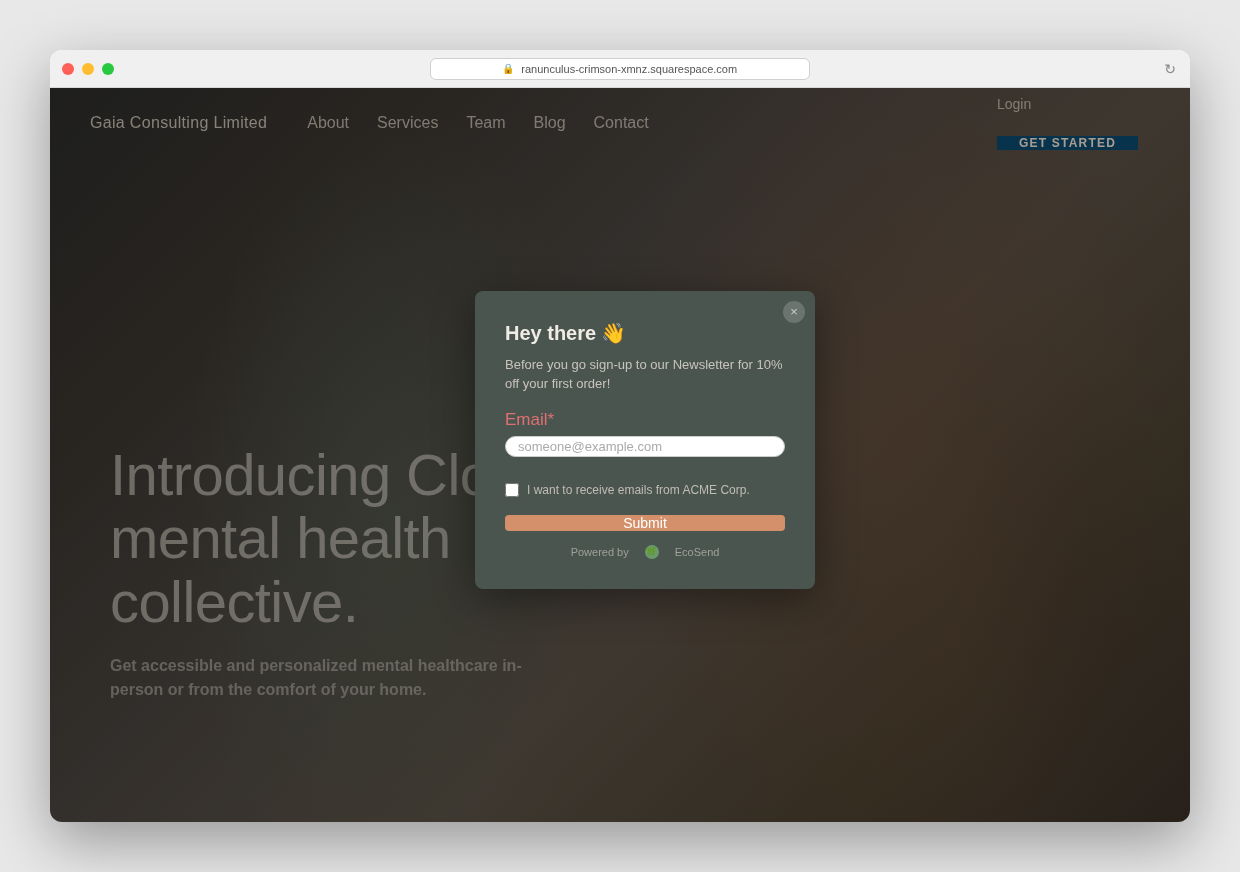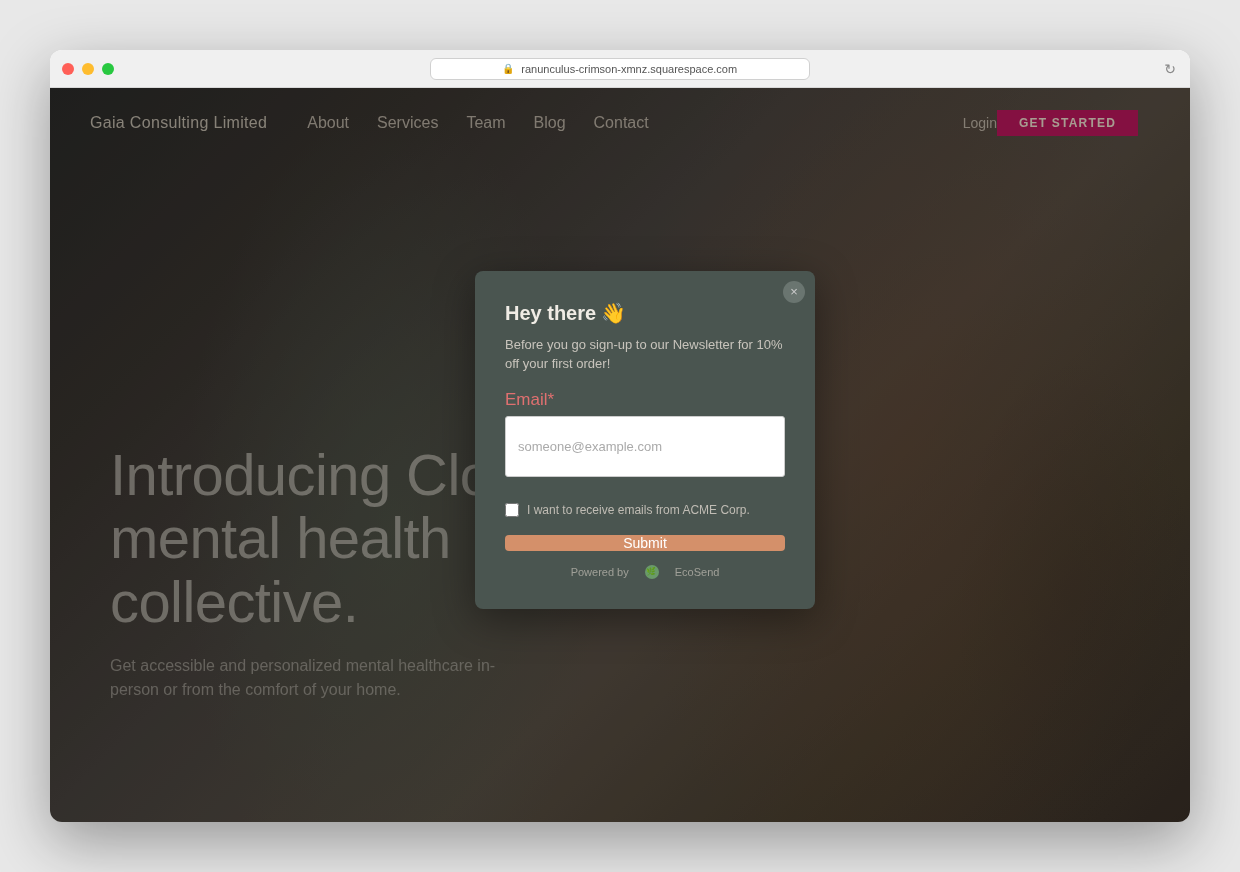--- a/index.html
+++ b/index.html
@@ -140,33 +140,34 @@
     .nav-links a {
       color: rgba(215,205,190,0.8);
       text-decoration: none;
       font-size: 16px;
       font-weight: 400;
     }
 
     .nav-right {
       margin-left: auto;
       display: flex;
-      align-items: center;
+      gap: 24px;
+      flex-direction: column;
     }
 
     .nav-login {
       color: rgba(215,205,190,0.8);
       font-size: 14px;
       text-decoration: none;
     }
 
     .nav-cta {
-      background: #be185d;
+      background: #0c4a6e;
       color: #f0e0d0;
-      padding: 6px 22px;
+      padding: 0 22px;
       font-size: 12px;
       font-weight: 600;
       letter-spacing: 0.1em;
       text-transform: uppercase;
       border: none;
       cursor: pointer;
     }
 
     
     .hero-text {
@@ -182,21 +183,21 @@
       font-weight: 300;
       line-height: 1.1;
       letter-spacing: -0.01em;
       max-width: 500px;
     }
 
     .hero-subtitle {
       margin-top: 20px;
       font-size: 16px;
       color: rgba(185,180,170,0.65);
-      font-weight: 400;
+      font-weight: 700;
       line-height: 1.5;
       max-width: 420px;
     }
 
     
     .modal-overlay {
       position: absolute;
       inset: 0;
       background: rgba(0,0,0,0.3);
       z-index: 100;
@@ -254,25 +255,25 @@
       margin-bottom: 6px;
       display: block;
     }
 
     .popup-label span {
       color: #e07070;
     }
 
     .popup-input {
       width: 100%;
-      padding: 22px 12px;
+      padding: 2px 12px;
       font-size: 13px;
       background: #fff;
       border: 1px solid #ccc;
-      border-radius: 3px;
+      border-radius: 13px;
       color: #555;
       outline: none;
       margin-bottom: 25px;
     }
 
     .popup-input::placeholder {
       color: #aaa;
     }
 
     .popup-checkbox-row {

